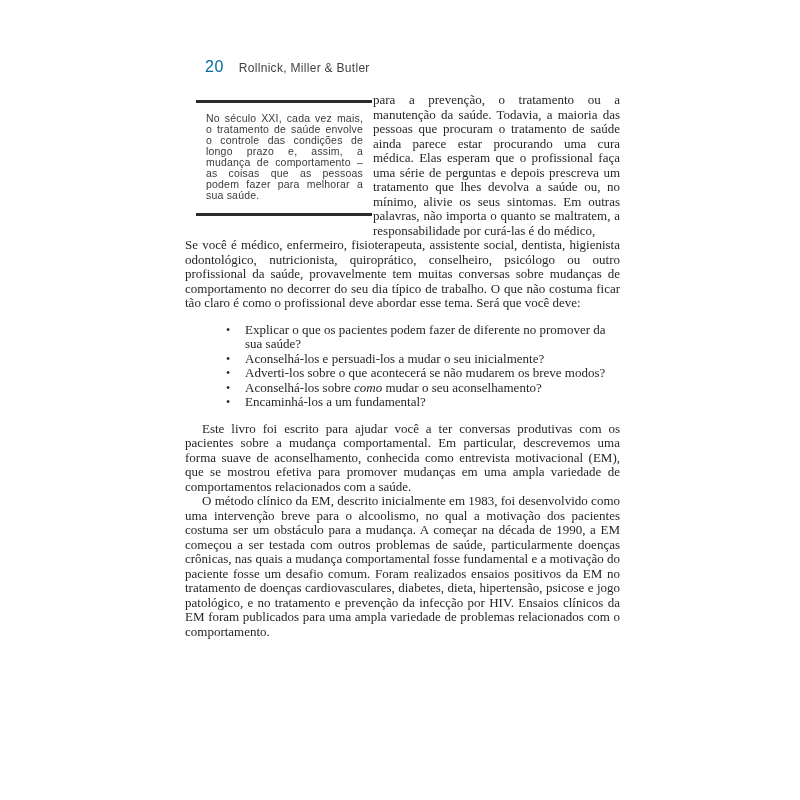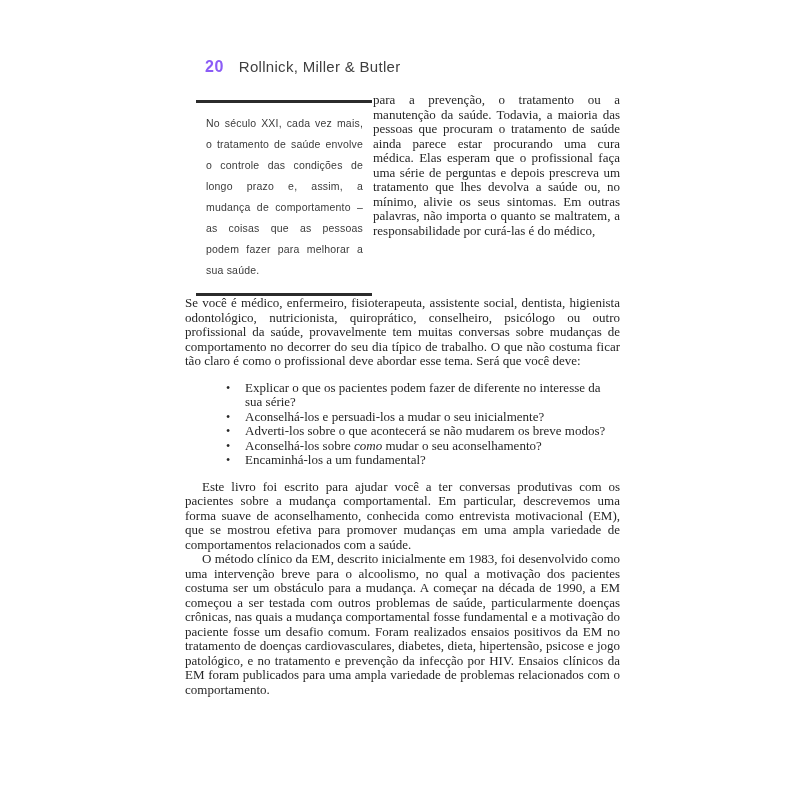--- a/index.html
+++ b/index.html
@@ -19,26 +19,26 @@
   
   .running-head {
     display: flex;
     align-items: baseline;
     margin-left: 20px;
     margin-bottom: 17px;
     font-family: "Liberation Sans", sans-serif;
   }
   .page-number {
     font-size: 16px;
-    font-weight: bold;
-    color: #8b5cf6;
+    font-weight: normal;
+    color: #0369a1;
     letter-spacing: 0.5px;
   }
   .running-title {
-    font-size: 15px;
+    font-size: 12px;
     color: #3f3f3f;
     margin-left: 15px;
     letter-spacing: 0.3px;
   }
   
   .bodytext {
     font-size: 13px;
     line-height: 14.5px;
     text-align: justify;
   }
@@ -51,21 +51,21 @@
     flex: none;
     box-sizing: border-box;
     width: 176px;
     margin-left: 11px;
     margin-top: 7px;
     border-top: 3px solid #2b2b2b;
     border-bottom: 3px solid #2b2b2b;
     padding: 10px 9px 12px 10px;
     font-family: "Liberation Sans", sans-serif;
     font-size: 10.5px;
-    line-height: 21px;
+    line-height: 11px;
     color: #3a3a3a;
     text-align: justify;
     letter-spacing: 0.2px;
   }
   .beside-box {
     flex: 1;
     margin-left: 1px;
   }
   .para-resume { margin-top: 3px; }
   .para-plain { }
@@ -101,21 +101,21 @@
       </div>
       <div class="beside-box">para a prevenção, o tratamento ou a manutenção da saúde. Todavia, a maioria das pessoas que procuram o tratamento de saúde ainda parece estar procurando uma cura médica. Elas esperam que o profissional faça uma série de perguntas e depois prescreva um tratamento que lhes devolva a saúde ou, no mínimo, alivie os seus sintomas. Em outras palavras, não importa o quanto se maltratem, a responsabilidade por curá-las é do médico,</div>
     </div>
 
 
     <div class="para-plain">Se você é médico, enfermeiro, fisioterapeuta, assistente social, dentista, higienista odontológico, nutricionista, quiroprático, conselheiro, psicólogo ou outro profissional da saúde, provavelmente tem muitas conversas sobre mudanças de comportamento no decorrer do seu dia típico de trabalho. O que não costuma ficar tão claro é como o profissional deve abordar esse tema. Será que você deve:</div>
 
     <div class="bullet-list">
       <div class="bullet-item">
         <span class="bullet-marker">•</span>
-        <span class="bullet-text">Explicar o que os pacientes podem fazer de diferente no interesse da sua série?</span>
+        <span class="bullet-text">Explicar o que os pacientes podem fazer de diferente no promover da sua saúde?</span>
       </div>
       <div class="bullet-item">
         <span class="bullet-marker">•</span>
         <span class="bullet-text">Aconselhá-los e persuadi-los a mudar o seu inicialmente?</span>
       </div>
       <div class="bullet-item">
         <span class="bullet-marker">•</span>
         <span class="bullet-text">Adverti-los sobre o que acontecerá se não mudarem os breve modos?</span>
       </div>
       <div class="bullet-item">

